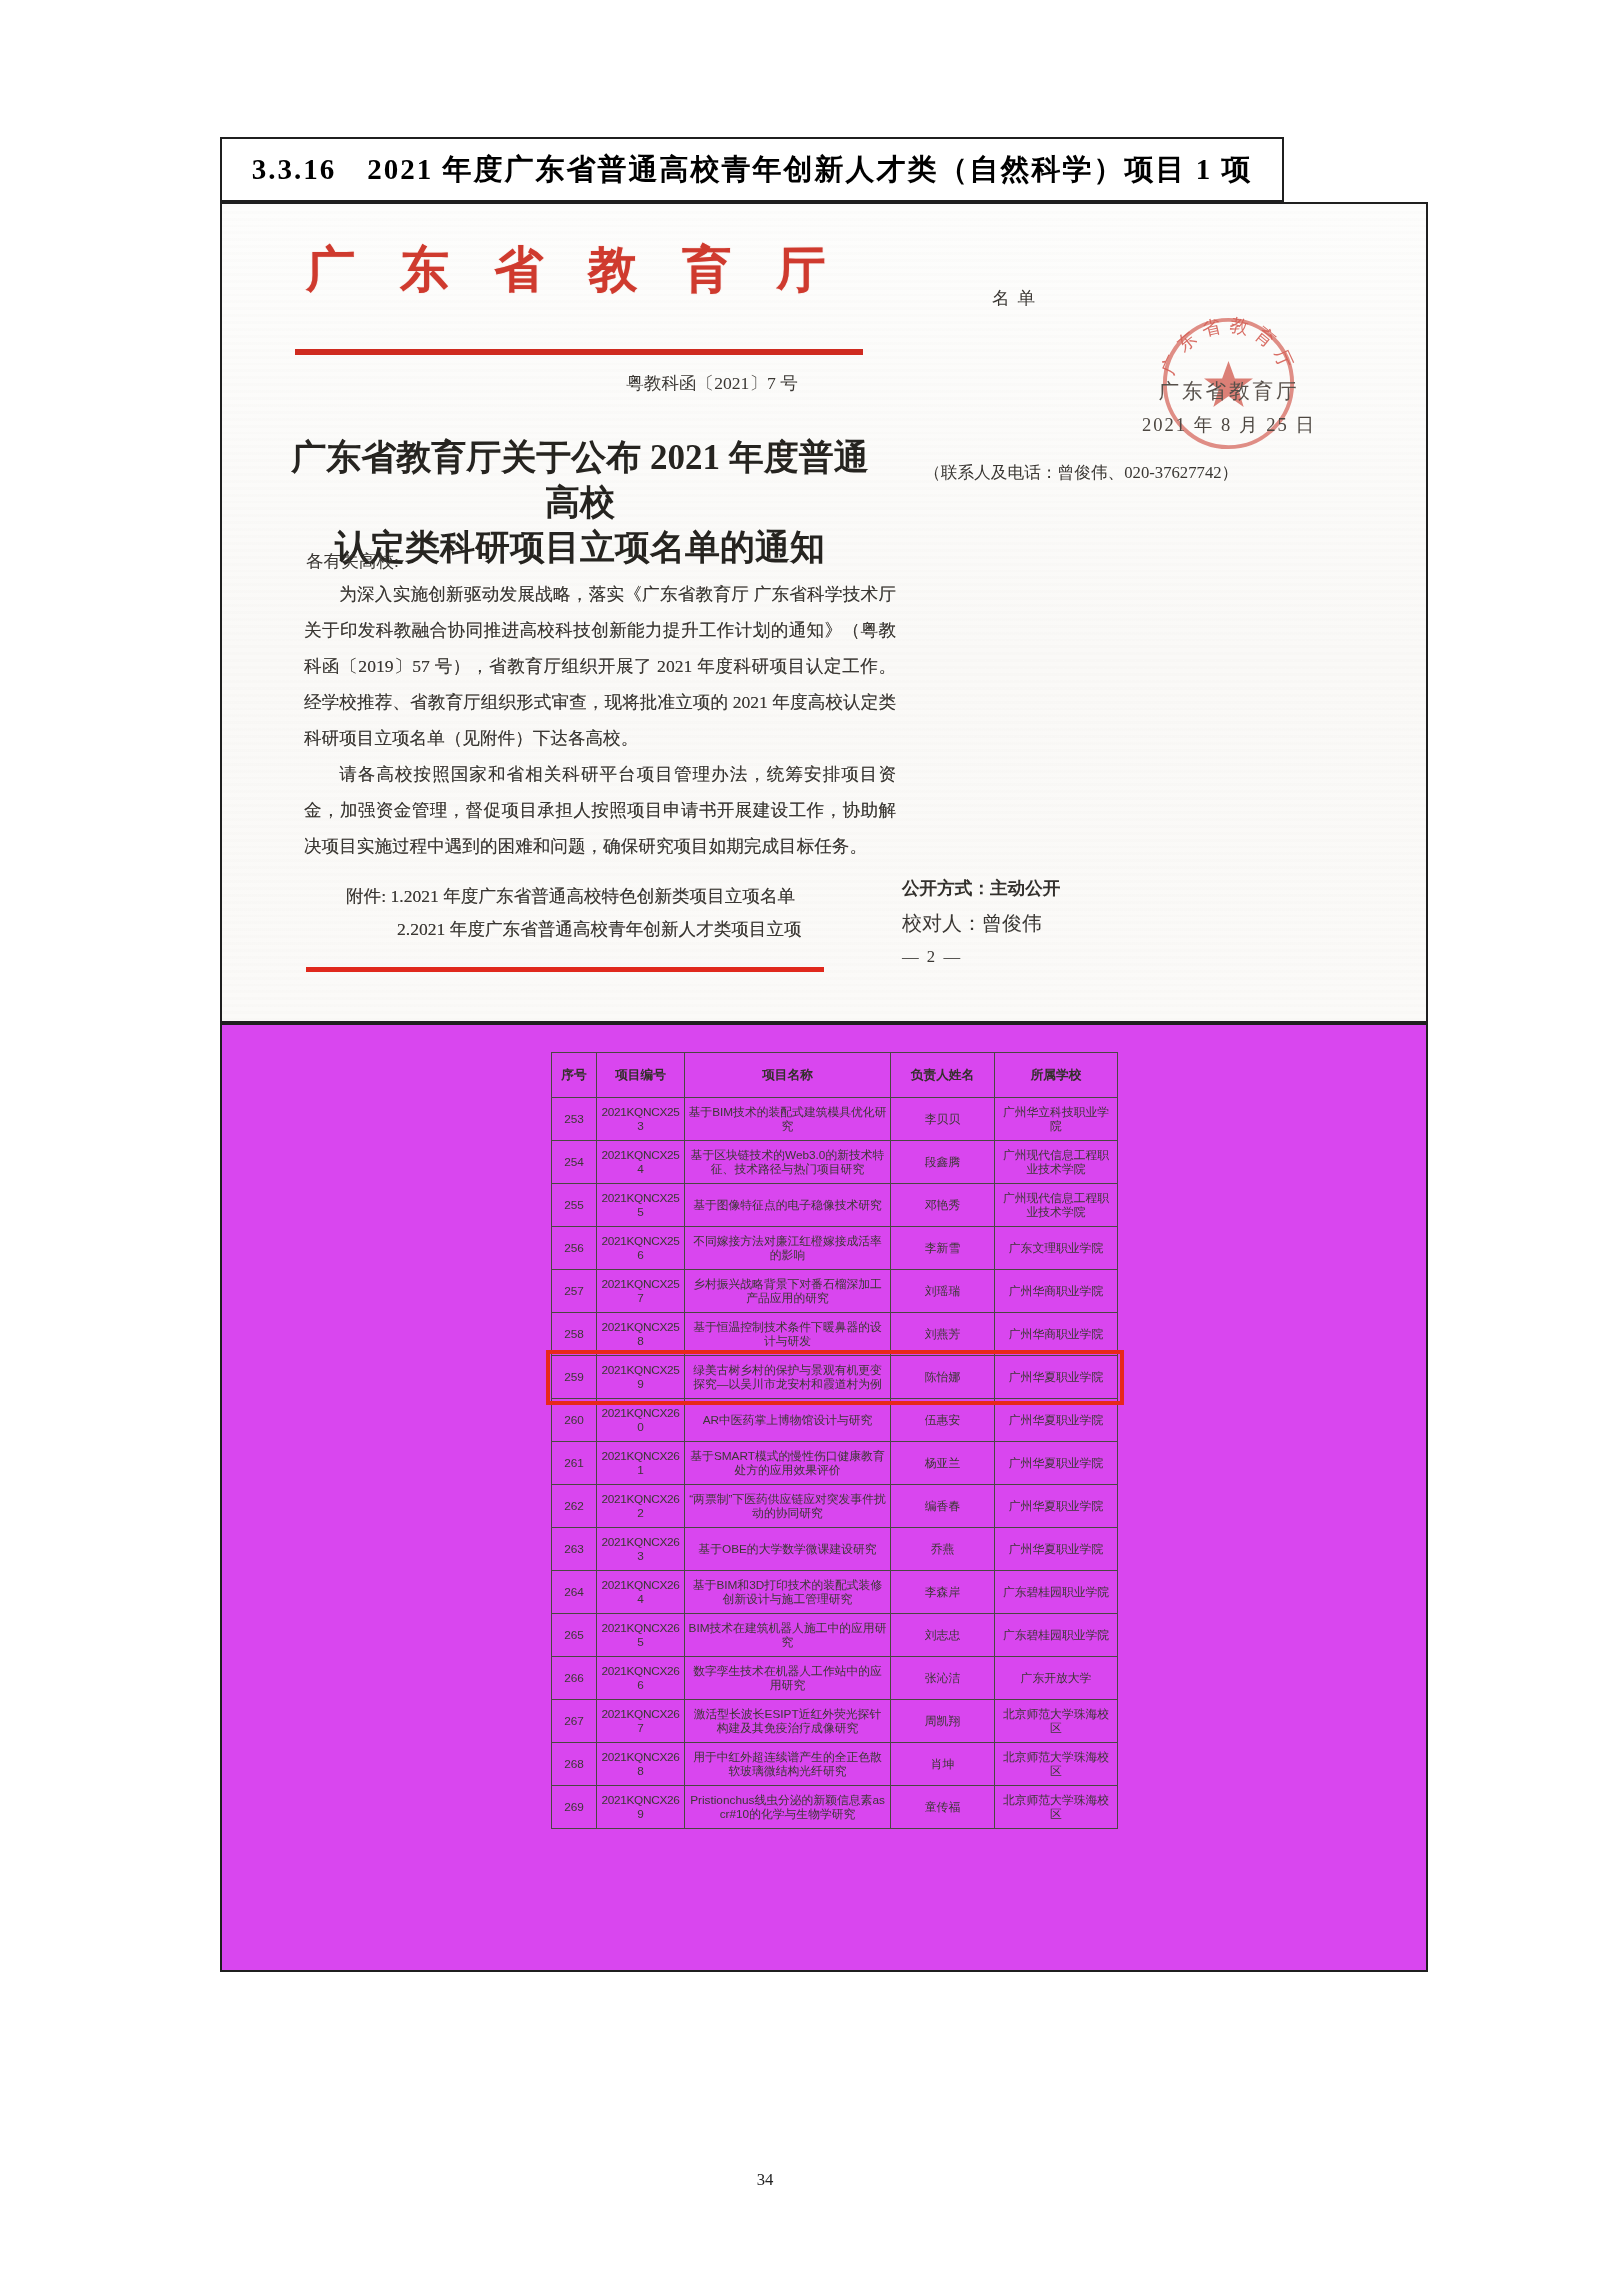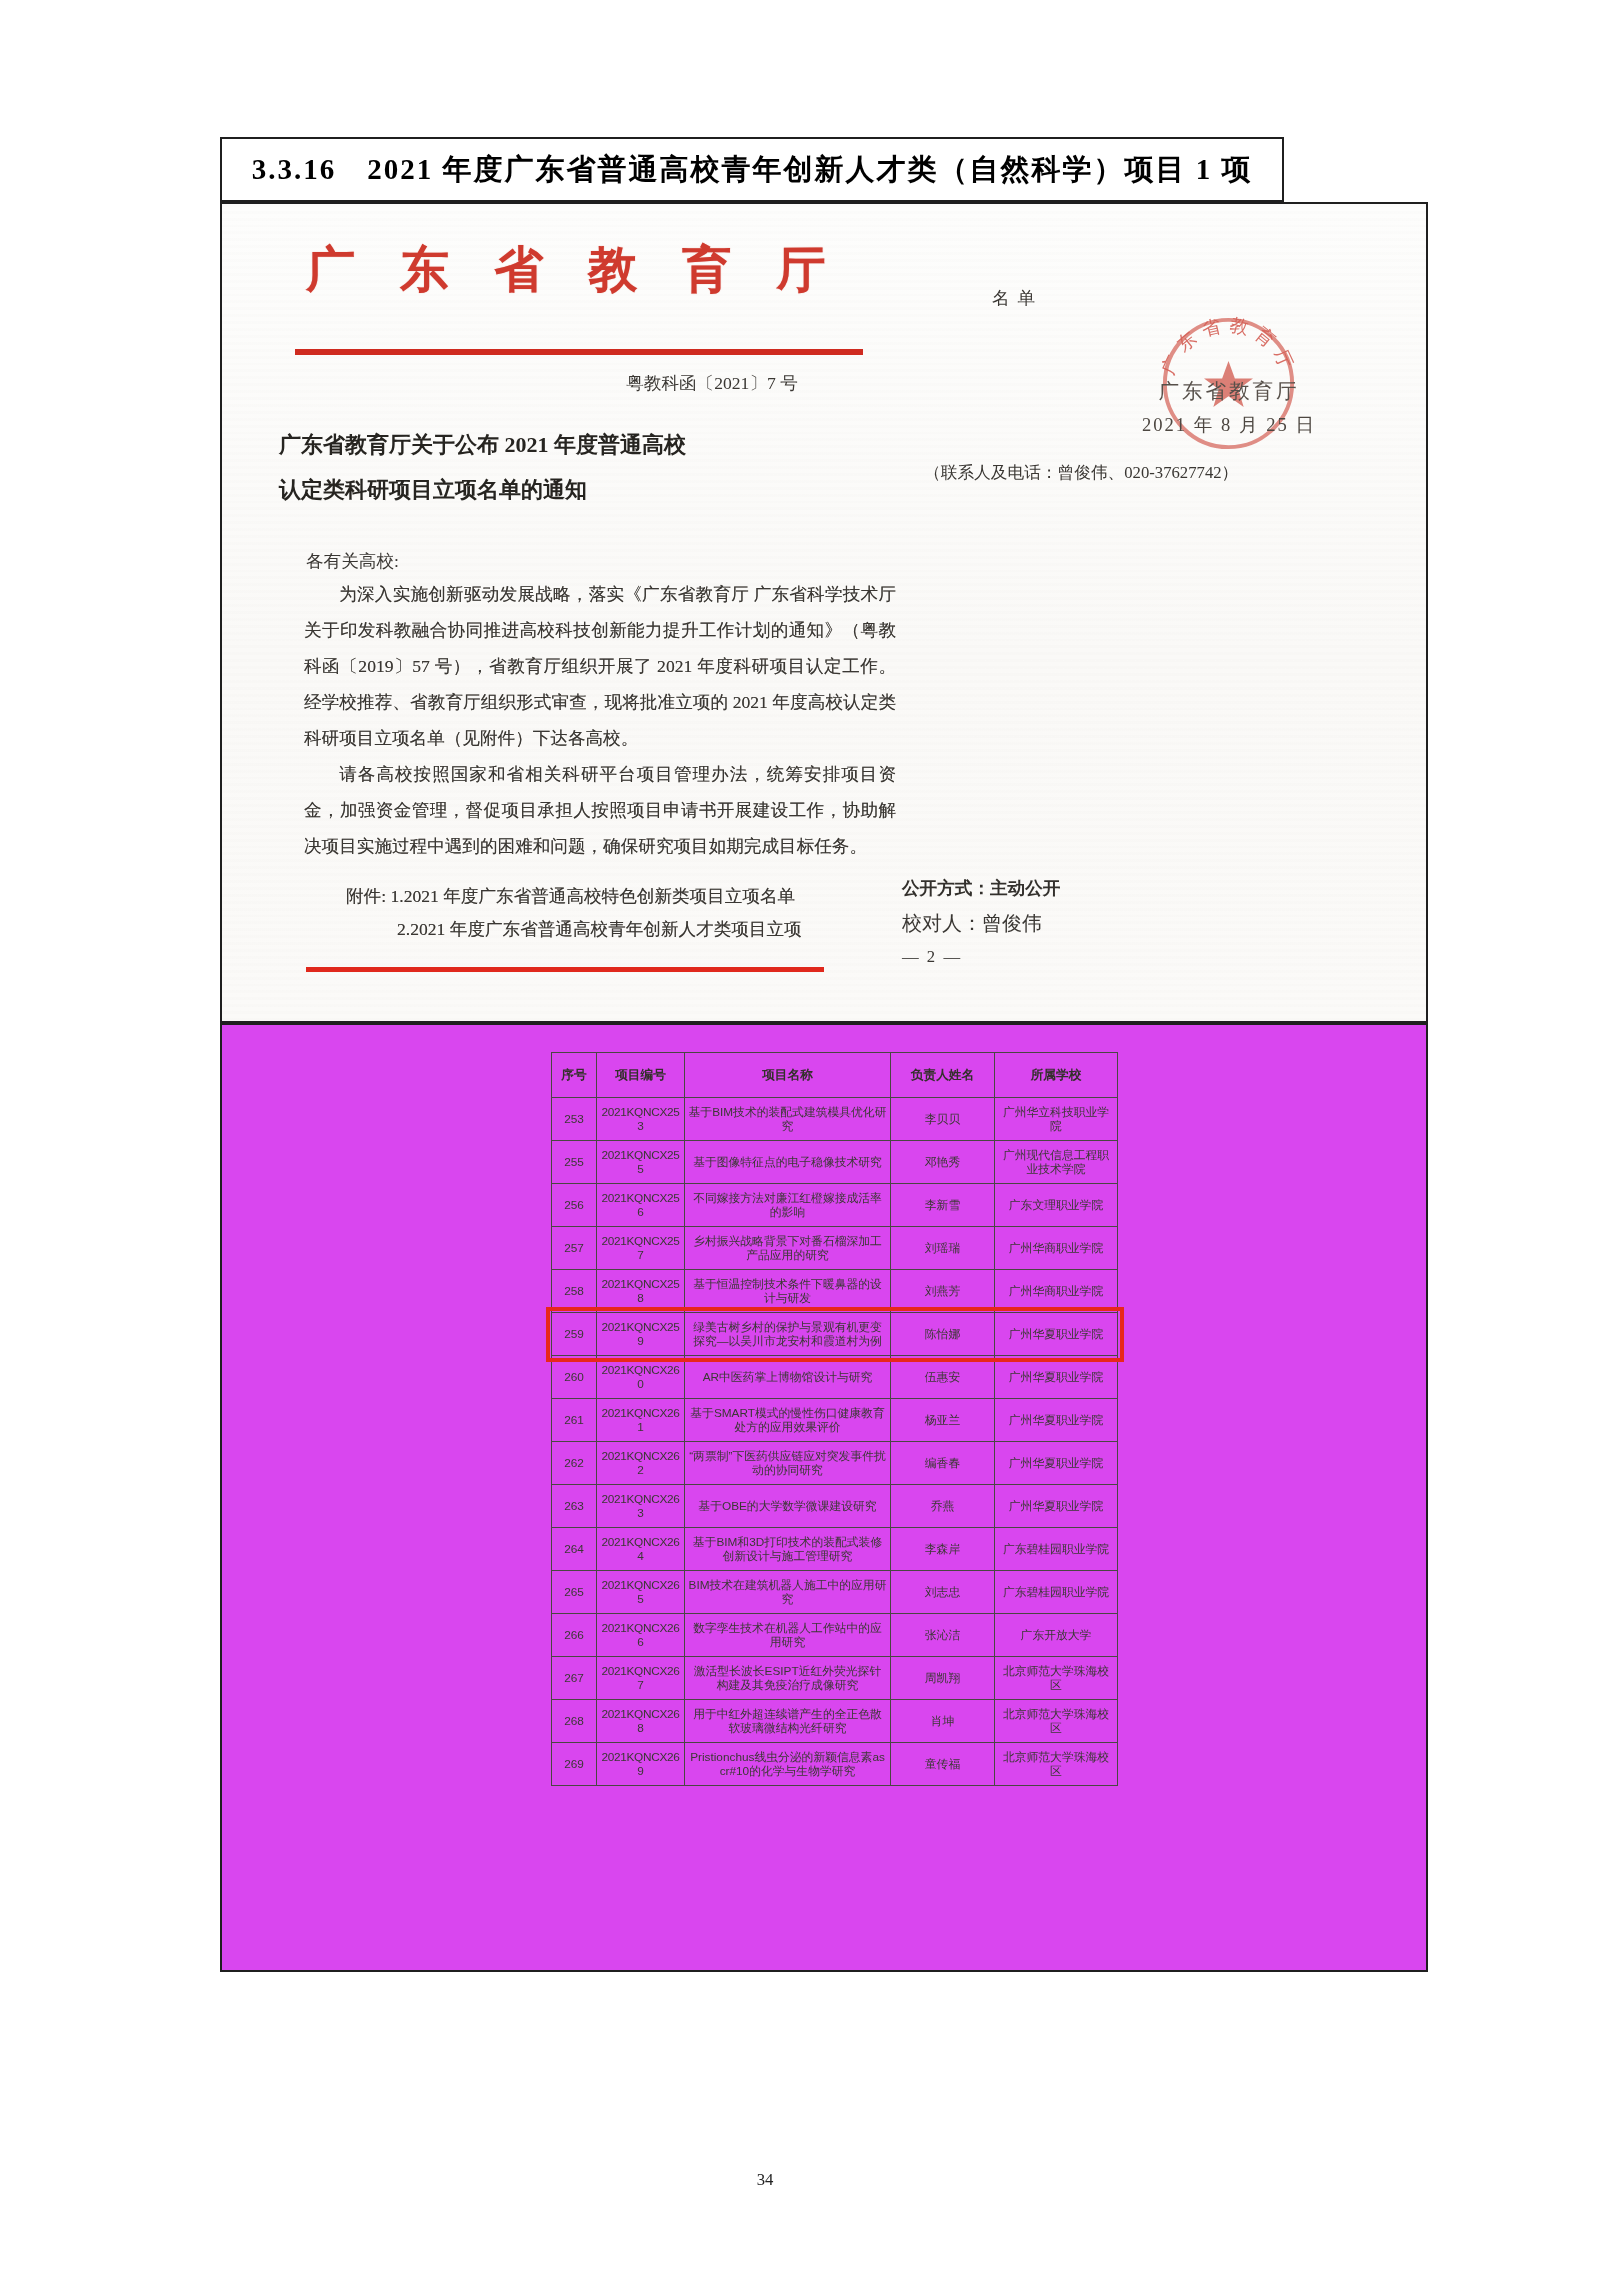--- a/index.html
+++ b/index.html
@@ -47,22 +47,22 @@
     text-shadow:0 0 1px rgba(207,58,46,.55);
   }
   .red-rule{
     left:73px;top:145px;width:568px;height:5.9px;background:var(--red);
   }
   .doc-number{
     left:333px;top:167px;width:314px;text-align:center;
     font-size:17.6px;color:var(--scan-ink);white-space:nowrap;
   }
   .doc-title{
-    left:57px;top:218px;width:602px;text-align:left;
-    font-size:22px;font-weight:bold;line-height:45px;color:#262420;
+    left:57px;top:231px;width:602px;text-align:center;
+    font-size:35px;font-weight:bold;line-height:45px;color:#262420;
   }
   .salutation{
     left:84px;top:345px;font-size:17.6px;color:var(--scan-ink);
   }
   .letter-body{
     left:82px;top:372px;width:592px;
     font-size:17.6px;line-height:36px;text-align:justify;color:var(--scan-ink);
     text-shadow:0 0 0.5px rgba(40,36,30,.5);
   }
   .letter-body p{text-indent:2em;}
@@ -191,20 +191,27 @@
     </thead>
     <tbody id="tableBody">
         <tr>
           <td class="c-seq">253</td>
           <td class="c-code">2021KQNCX253</td>
           <td class="c-proj">基于BIM技术的装配式建筑模具优化研究</td>
           <td class="c-person">李贝贝</td>
           <td class="c-school">广州华立科技职业学院</td>
         </tr>
         <tr>
+          <td class="c-seq">254</td>
+          <td class="c-code">2021KQNCX254</td>
+          <td class="c-proj">基于区块链技术的Web3.0的新技术特征、技术路径与热门项目研究</td>
+          <td class="c-person">段鑫腾</td>
+          <td class="c-school">广州现代信息工程职业技术学院</td>
+        </tr>
+        <tr>
           <td class="c-seq">255</td>
           <td class="c-code">2021KQNCX255</td>
           <td class="c-proj">基于图像特征点的电子稳像技术研究</td>
           <td class="c-person">邓艳秀</td>
           <td class="c-school">广州现代信息工程职业技术学院</td>
         </tr>
         <tr>
           <td class="c-seq">256</td>
           <td class="c-code">2021KQNCX256</td>
           <td class="c-proj">不同嫁接方法对廉江红橙嫁接成活率的影响</td>

